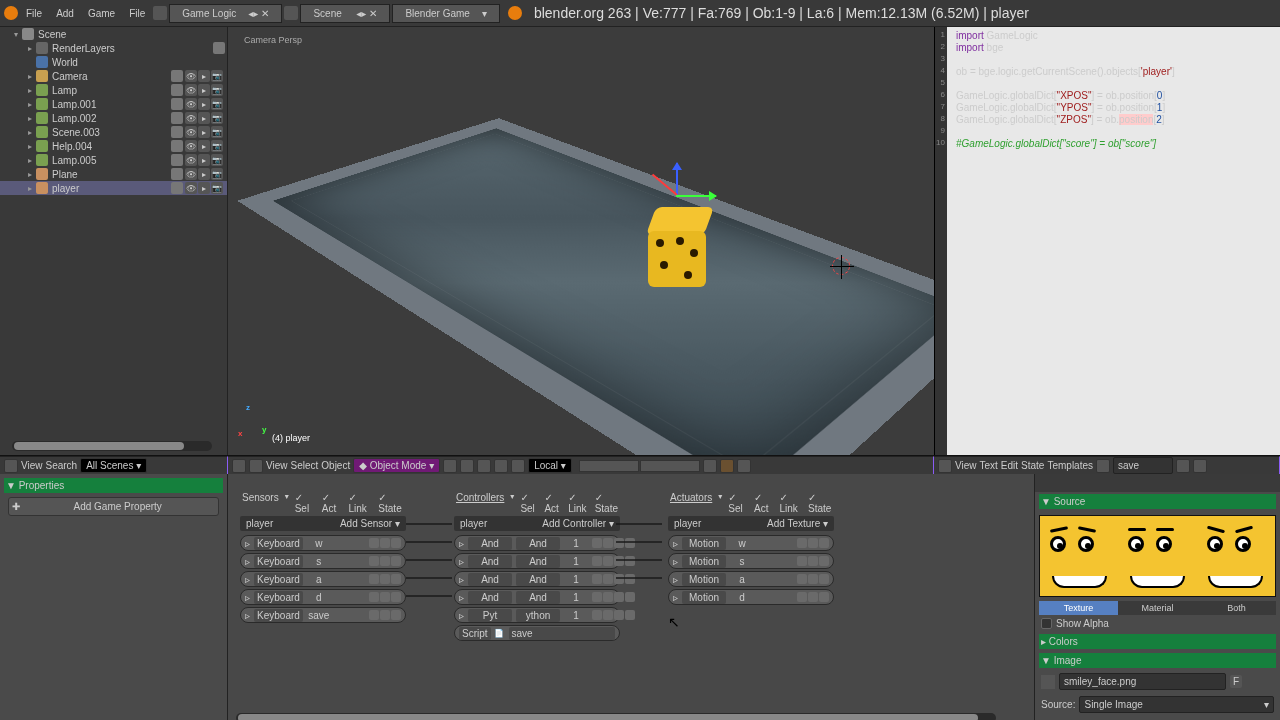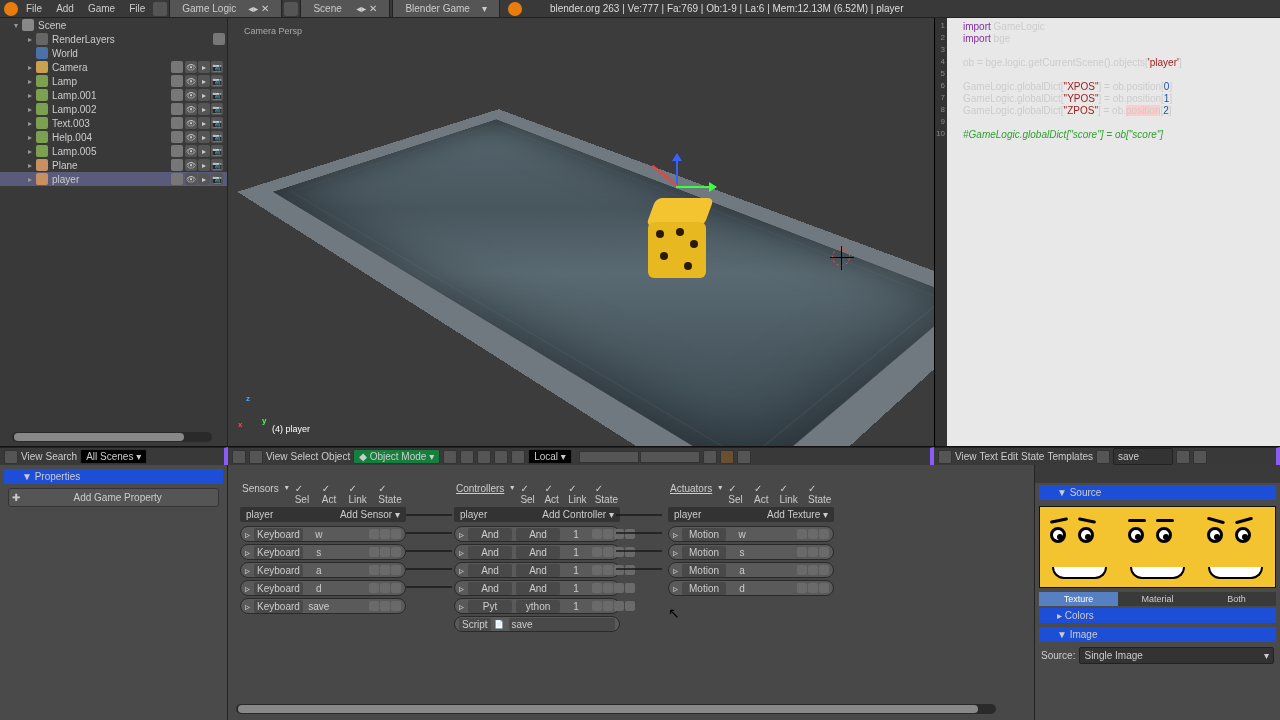--- a/index.html
+++ b/index.html
@@ -1,21 +1,21 @@
 <!DOCTYPE html>
 <html><head>
 <meta charset="utf-8">
 <style>
 *{margin:0;padding:0;box-sizing:border-box;font-family:Arial,sans-serif;font-size:10px;color:#ccc;user-select:none}
 body{background:#393939;width:1280px;height:720px;overflow:hidden;position:relative}
-.menubar{height:18px;background:#393939;border-bottom:1px solid #222;display:flex;align-items:center;padding:0 4px;gap:2px}
+.menubar{height:27px;background:#393939;border-bottom:1px solid #222;display:flex;align-items:center;padding:0 4px;gap:2px}
 .menubar .mlogo{width:14px;height:14px;background:#e87d0d;border-radius:7px}
 .menubar span{padding:2px 6px;cursor:pointer}
 .menubar .dd{background:#555;border:1px solid #222;padding:1px 6px;min-width:90px;display:inline-flex;align-items:center;justify-content:space-between}
-.menubar .stats{margin-left:20px;color:#ddd;font-size:10px}
+.menubar .stats{margin-left:4px;color:#ddd;font-size:14px}
 .row1{display:flex;height:428px}
 .outliner{width:228px;background:#393939;border-right:1px solid #222;display:flex;flex-direction:column}
 .outliner .tree{flex:1;overflow:hidden;background:#393939}
 .ol-item{display:flex;align-items:center;height:14px;padding-left:12px;position:relative}
 .ol-item.sel{background:#5a5a7a}
 .ol-item .tri{width:8px;text-align:center;color:#999;font-size:8px}
 .ol-item .ico{width:12px;height:12px;margin:0 2px;border-radius:2px}
 .ol-item .name{flex:1;padding-left:2px}
 .ol-item .rbtns{display:flex;gap:1px;margin-right:4px}
 .ol-item .rb{width:12px;height:12px;background:#555;border-radius:2px;font-size:8px;display:flex;align-items:center;justify-content:center}
@@ -45,29 +45,29 @@
 .cursor3d:before{content:"";position:absolute;left:8px;top:-3px;width:1px;height:24px;background:#000}
 .cursor3d:after{content:"";position:absolute;top:8px;left:-3px;height:1px;width:24px;background:#000}
 .vp-axis{position:absolute;left:12px;bottom:16px;width:32px;height:32px}
 .vp-axis .ax{position:absolute;font-size:8px;font-weight:bold}
 .vp-objlabel{position:absolute;left:44px;bottom:12px;color:#fff;font-size:9px}
 .hscroll{position:absolute;left:6px;bottom:2px;height:10px;width:200px;background:#2a2a2a;border-radius:5px}
 .hscroll .thumb{position:absolute;left:2px;top:1px;height:8px;background:#888;border-radius:4px}
 .texteditor{width:346px;background:#1f1f1f;border-left:1px solid #000;display:flex}
 .te-gut{width:12px;background:#333;padding-top:3px}
 .te-gut div{height:12px;font-size:8px;text-align:right;padding-right:2px;color:#888}
-.te-body{flex:1;background:#e8e8e8;padding:3px 16px;font-family:monospace;font-size:10px;line-height:12px;color:#000;white-space:pre}
+.te-body{flex:1;background:#e8e8e8;padding:3px 9px;font-family:monospace;font-size:10px;line-height:12px;color:#000;white-space:pre}
 .kw{color:#8030a0}
 .s1{color:#a02020}
 .s2{color:#2050a0}
 .cm{color:#30a030;font-style:italic}
 .hl{background:#fcc}
 .row2{display:flex;height:256px;border-top:1px solid #111}
 .props-panel{width:228px;background:#4a4a4a;border-right:1px solid #222;padding:4px}
-.panel-hdr{background:#1d4ed8;padding:2px 18px;margin-bottom:2px;font-size:10px}
+.panel-hdr{background:#15803d;padding:2px 2px;margin-bottom:2px;font-size:10px}
 .addprop{background:#555;border:1px solid #333;padding:3px;text-align:center;margin:4px;border-radius:3px}
 .logic{flex:1;background:#484848;position:relative;overflow:hidden;padding:18px 12px 0 12px;display:flex;gap:48px}
 .logic-col{width:166px}
 .lc-hdr{display:flex;gap:4px;font-size:8px;justify-content:center;margin-bottom:2px}
 .lc-hdr span{padding:0 2px}
 .lc-sub{display:flex;background:#333;font-size:9px;padding:2px 6px;justify-content:space-between;margin-bottom:4px;border-radius:2px}
 .lbrick{display:flex;background:#5a5a5a;border:1px solid #2a2a2a;border-radius:8px;height:16px;margin-bottom:2px;align-items:center;padding:0 4px;gap:4px;font-size:9px}
 .lbrick .bt{min-width:44px;background:#494949;border-radius:2px;padding:1px 3px;text-align:center}
 .lbrick .bv{min-width:24px;text-align:center}
 .lbrick .bend{margin-left:auto;display:flex;gap:1px}
@@ -83,21 +83,21 @@
 .eye:after{content:"";position:absolute;width:6px;height:6px;background:#000;border-radius:50%;left:4px;top:4px}
 .brow{position:absolute;width:18px;height:3px;background:#000;top:12px;border-radius:2px}
 .mouth{position:absolute;bottom:8px;left:15%;width:70%;height:12px;border:2px solid #000;border-top:none;border-radius:0 0 20px 20px;background:#fff}
 .tabs3{display:flex;margin:0 4px}
 .tabs3 div{flex:1;text-align:center;padding:2px;background:#3a3a3a;font-size:9px}
 .tabs3 div.on{background:#5680c2;color:#fff}
 .propline{display:flex;align-items:center;padding:3px 6px;gap:4px;font-size:9px}
 .chk{width:11px;height:11px;background:#333;border:1px solid #666;border-radius:2px}
 .fld{flex:1;background:#333;border:1px solid #222;padding:2px 4px;border-radius:2px}
 .headers-row{height:18px;display:flex;border-top:1px solid #111}
-.headers-row>div{border-right:4px solid #8b5cf6}
+.headers-row>div{border-right:1px solid #8b5cf6}
 </style>
 </head>
 <body>
 
 <div class="menubar">
   <div class="mlogo"></div>
   <span>File</span>
   <span>Add</span>
   <span>Game</span>
   <span>File</span>
@@ -178,21 +178,21 @@
           <span class="ico" style="background:#777"></span>
           <span class="rbtns">
             <span class="rb">👁</span>
             <span class="rb">▸</span>
             <span class="rb">📷</span>
           </span>
         </div>
         <div class="ol-item" style="padding-left: 26px;">
           <span class="tri">▸</span>
           <span class="ico ic-lamp"></span>
-          <span class="name">Text.003</span>
+          <span class="name">Scene.003</span>
           <span class="ico" style="background:#777"></span>
           <span class="rbtns">
             <span class="rb">👁</span>
             <span class="rb">▸</span>
             <span class="rb">📷</span>
           </span>
         </div>
         <div class="ol-item" style="padding-left: 26px;">
           <span class="tri">▸</span>
           <span class="ico ic-lamp"></span>
@@ -295,21 +295,21 @@
     <span>View</span>
     <span>Search</span>
     <div class="btn"><span>All Scenes</span> ▾</div>
   </div>
   <div class="vp-header" style="flex:1">
     <div class="ico"></div>
     <div class="ico"></div>
     <span>View</span>
     <span>Select</span>
     <span>Object</span>
-    <div class="btn" style="background:#15803d">◆ <span>Object Mode</span> ▾</div>
+    <div class="btn" style="background:#701a75">◆ <span>Object Mode</span> ▾</div>
     <div class="ico"></div>
     <div class="ico"></div>
     <div class="ico"></div>
     <div class="ico"></div>
     <div class="ico"></div>
     <div class="btn"><span>Local</span> ▾</div>
     <div style="display:flex;gap:1px;margin-left:4px">
       <div style="width:60px;height:12px;background:#555;border:1px solid #333;display:grid;grid-template-columns:repeat(10,1fr)"></div>
       <div style="width:60px;height:12px;background:#555;border:1px solid #333;display:grid;grid-template-columns:repeat(10,1fr)"></div>
     </div>
@@ -570,20 +570,31 @@
             <div class="eye" style="left:38px"></div>
             <div class="mouth"></div>
           </div>
       </div>
     </div>
     <div class="tabs3">
       <div class="on">Texture</div>
       <div>Material</div>
       <div>Both</div>
     </div>
+    <div class="propline">
+        <div class="chk"></div>
+        <span>Show Alpha</span>
+      </div>
     <div class="panel-hdr" style="margin:2px 4px">▸ <span>Colors</span></div>
     <div class="panel-hdr" style="margin:2px 4px">▼ <span>Image</span></div>
     <div class="propline">
+      <div class="ico" style="width:14px;height:14px;background:#555"></div>
+      <div class="fld">smiley_face.png</div>
+      <span style="background:#555;padding:1px 3px;border-radius:2px">F</span>
+      <div class="ico" style="width:12px;height:12px"></div>
+      <div class="ico" style="width:12px;height:12px"></div>
+    </div>
+    <div class="propline">
         <span>Source:</span>
         <div class="fld"><span>Single Image</span><span style="float:right">▾</span></div>
       </div>
   </div>
 </div>
 
 </body></html>

